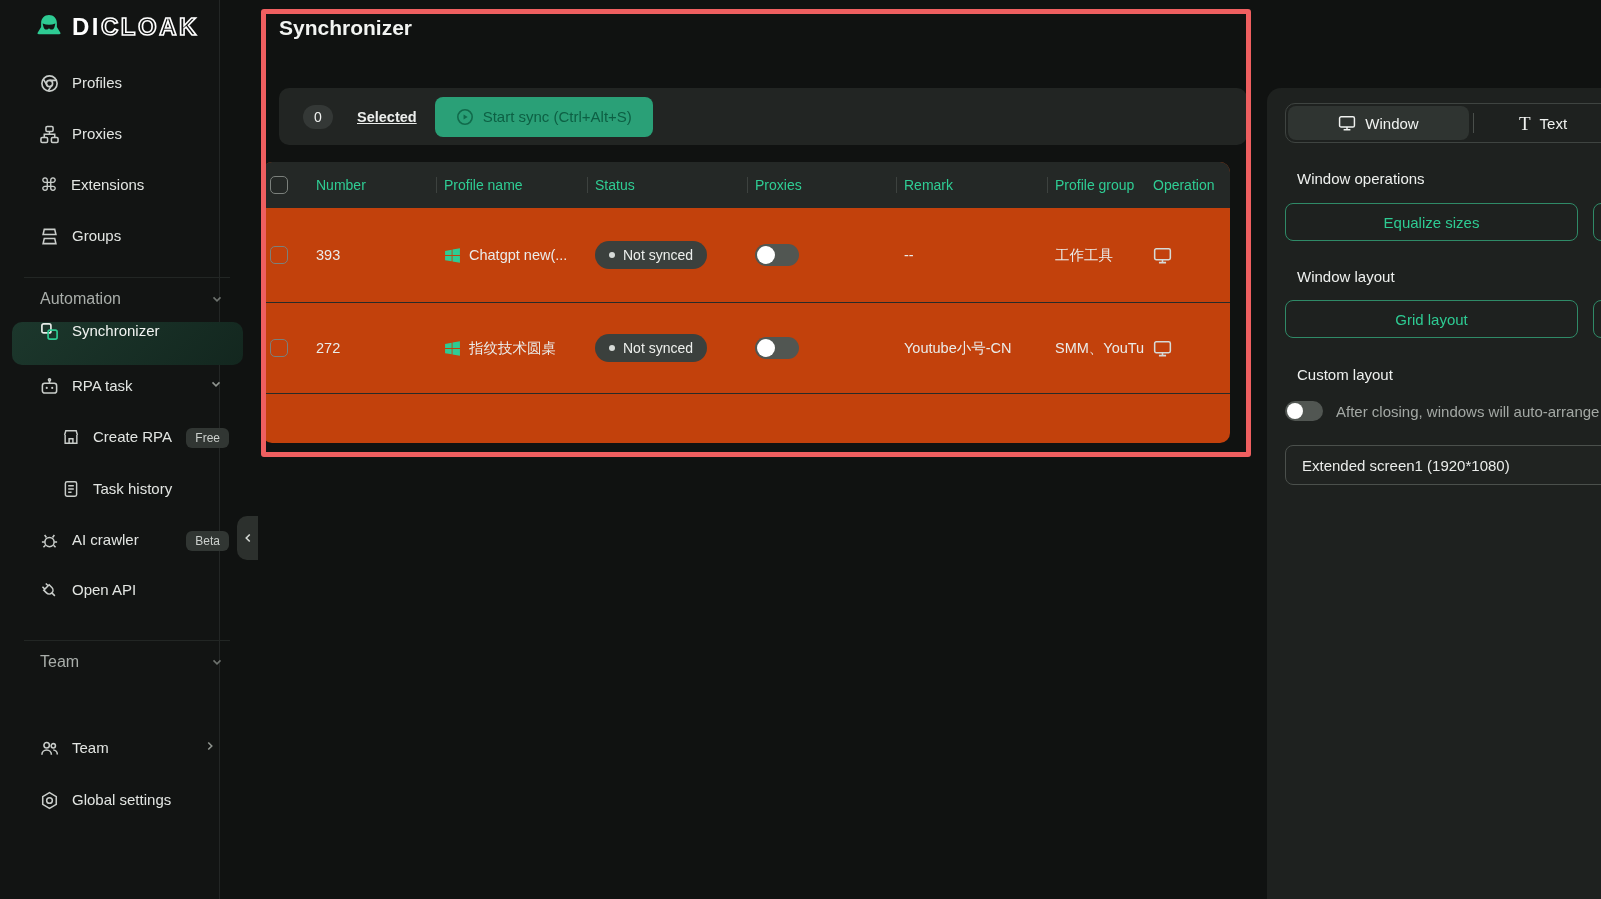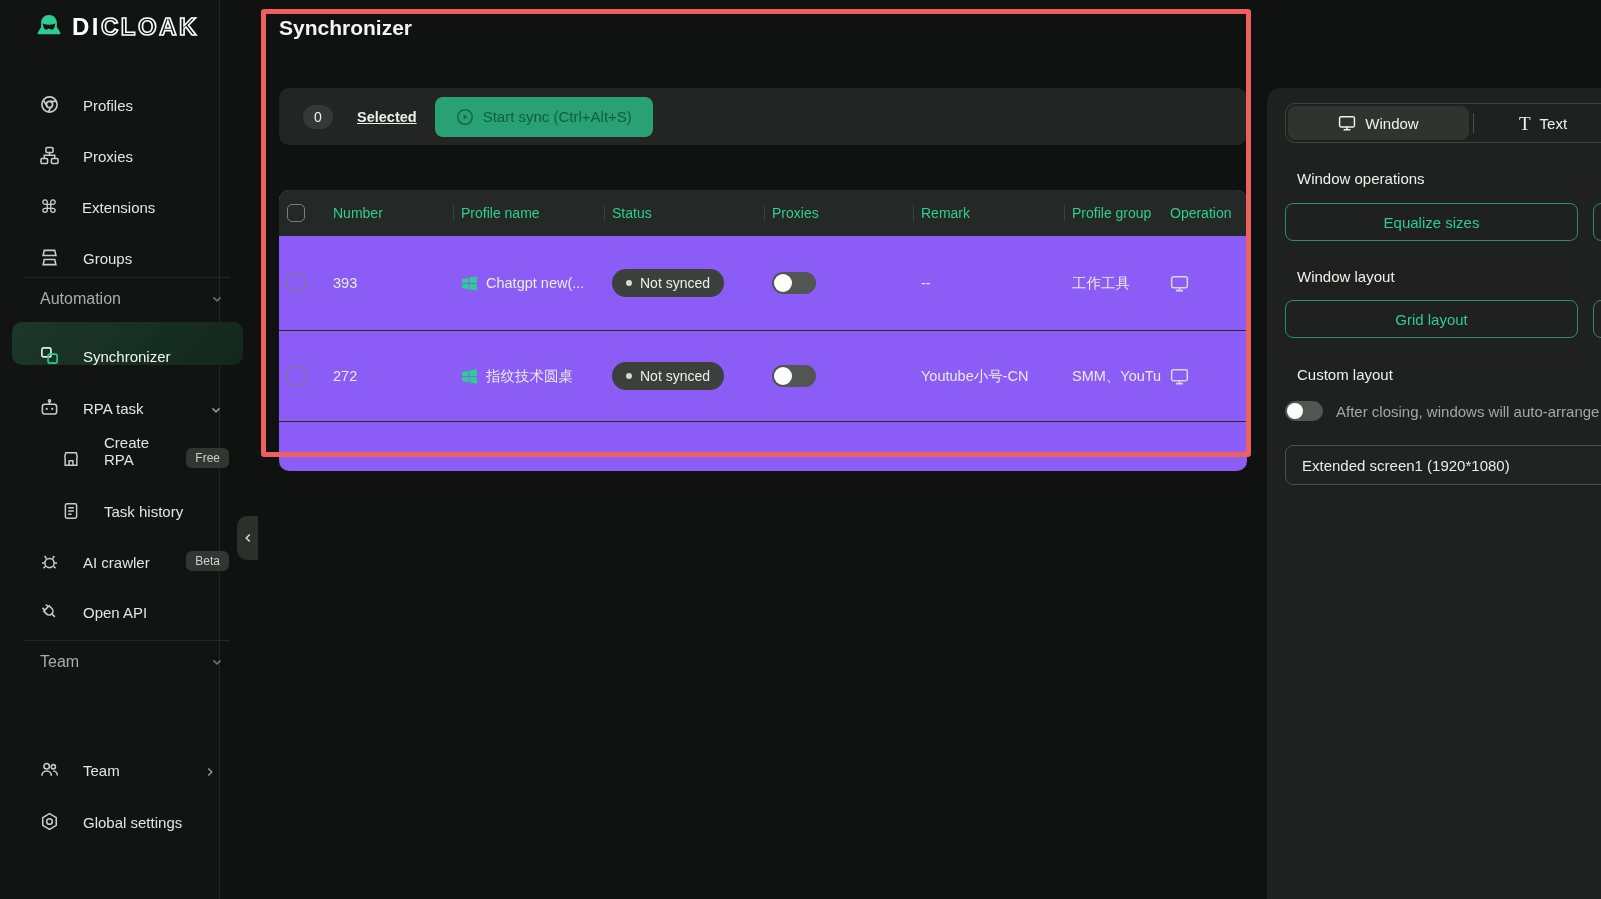--- a/index.html
+++ b/index.html
@@ -15,21 +15,21 @@
   
   .sidebar {
     position:absolute; left:0; top:0; width:220px; height:899px;
     background:#121413; border-right:1px solid #232625;
   }
   .logo { position:absolute; left:34px; top:12px; display:flex; align-items:center; gap:8px; }
   .logo-text { font-size:24px; font-weight:800; letter-spacing:2.5px; color:#fff; }
   .logo-text .outline { color:transparent; -webkit-text-stroke:1.6px #fff; }
   .side-item {
     position:absolute; left:12px; width:231px; height:40px; border-radius:10px;
-    display:flex; align-items:flex-end; padding-left:28px; gap:24px;
+    display:flex; align-items:flex-start; padding-left:28px; gap:13px;
     font-size:15px; color:#e2e5e2; cursor:pointer;
   }
   .side-item .ic { color:#c9cdca; flex:0 0 auto; }
   .side-item.indent { padding-left:50px; }
   .side-item.active {
     background:linear-gradient(135deg,#1b362b 0%,#142len 100%);
     background:linear-gradient(135deg,#1c372c 0%,#13271f 100%);
     color:#f2f4f2;
   }
   .side-item.active .ic { color:#2ecb93; }
@@ -65,22 +65,22 @@
   }
   .selected-label { margin-left:24px; font-size:14.5px; font-weight:600; color:#eceeec;text-decoration:underline; }
   .start-sync {
     margin-left:18px; height:40px; border:none; border-radius:8px; background:#2aa077;
     display:flex; align-items:center; gap:9px; padding:0 21px;
     font-size:15px; color:#0d6044; font-family:inherit; cursor:default;
   }
   .start-sync .ic { color:#116a4b; }
 
   .table-card {
-    position:absolute; left:279px; top:162px; width:968px; height:281px;
-    background:#8b5cf6; border-radius:10px; overflow:hidden;margin-top:28px;
+    position:absolute; left:262px; top:162px; width:968px; height:281px;
+    background:#c2410c; border-radius:10px; overflow:hidden;
   }
   .trow { display:grid; grid-template-columns:48px 126px 151px 160px 149px 151px 98px auto; align-items:center; }
   .thead { height:46px; background:#242826; color:#2fcd94; font-size:14px; font-weight:500; }
   .thead .cell { position:relative; padding-left:8px; white-space:nowrap; overflow:hidden; }
   .thead .cell.sep::before {
     content:""; position:absolute; left:0; top:50%; transform:translateY(-50%);
     width:1px; height:16px; background:#3d423f;
   }
   .cell-check { padding-left:22px; }
   .tbody-row { height:94px; font-size:14.5px; color:#eaecea; }

